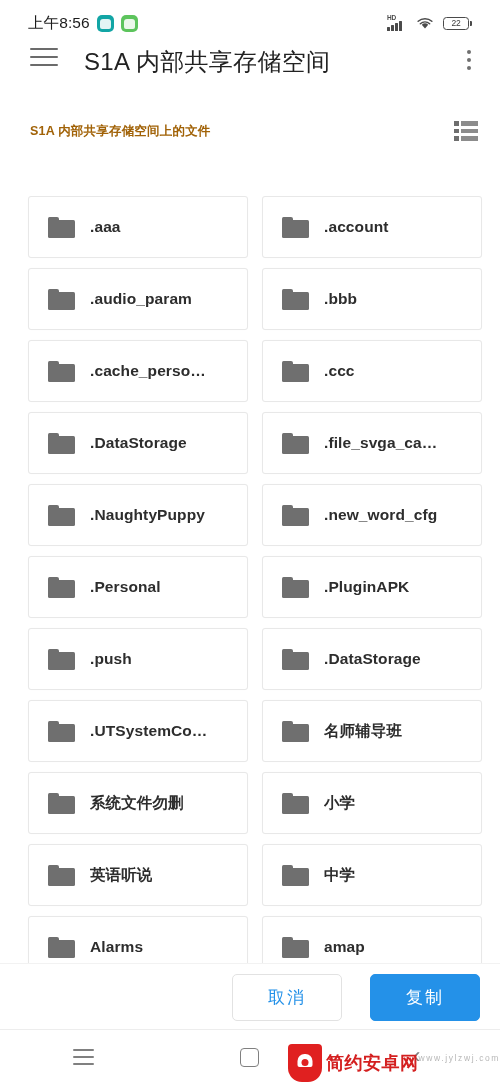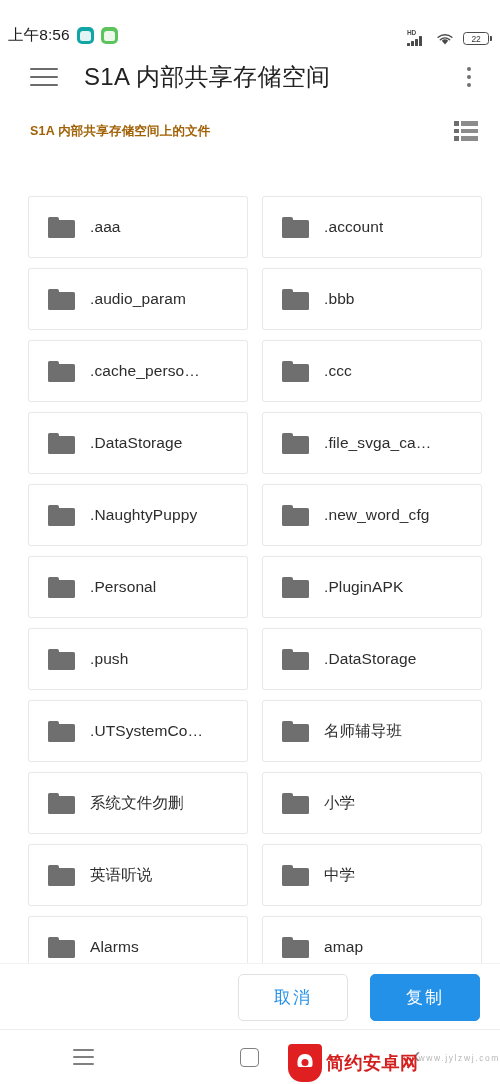--- a/index.html
+++ b/index.html
@@ -13,22 +13,22 @@
     overflow: hidden;
     font-family: "Liberation Sans", "DejaVu Sans", sans-serif;
     position: relative;
     color: #3a3a3a;
   }
 
   
   .status-bar {
     height: 46px;
     display: flex;
-    align-items: flex-end;
-    padding: 0 8px;
+    align-items: center;
+    padding: 0 28px;
     box-sizing: border-box;
   }
   .status-left {
     display: flex;
     align-items: center;
     gap: 7px;
     flex: 1;
   }
   .status-clock {
     font-size: 15.5px;
@@ -113,21 +113,20 @@
     height: 5px;
     background: #4a4a4a;
     border-radius: 0 1px 1px 0;
     margin-left: 1px;
   }
 
   
   .app-bar {
     height: 62px;
     display: flex;
-    align-items: center;
     padding: 0 20px 0 30px;
     box-sizing: border-box;
   }
   .hamburger {
     width: 28px;
     height: 22px;
     display: flex;
     flex-direction: column;
     justify-content: center;
     gap: 5.5px;
@@ -230,20 +229,21 @@
     height: 62px;
     background: #ffffff;
     border: 1px solid #e8e8e8;
     border-radius: 3px;
     box-shadow: 0 0 1px rgba(0,0,0,0.04);
     display: flex;
     align-items: center;
     padding-left: 19px;
     box-sizing: border-box;
     cursor: pointer;
+    font-weight: bold;
   }
   .folder-icon {
     width: 27px;
     height: 21px;
     position: relative;
     flex: 0 0 auto;
   }
   .folder-icon .tab {
     position: absolute;
     left: 0;
@@ -275,21 +275,21 @@
   .action-bar {
     position: absolute;
     left: 0;
     bottom: 54px;
     width: 500px;
     height: 67px;
     background: #ffffff;
     display: flex;
     align-items: center;
     justify-content: flex-end;
-    gap: 22px;
+    gap: 28px;
     padding-right: 20px;
     box-sizing: border-box;
     border-top: 1px solid #f2f2f2;
   }
   .btn {
     height: 47px;
     min-width: 110px;
     border-radius: 5px;
     font-size: 17px;
     display: flex;

